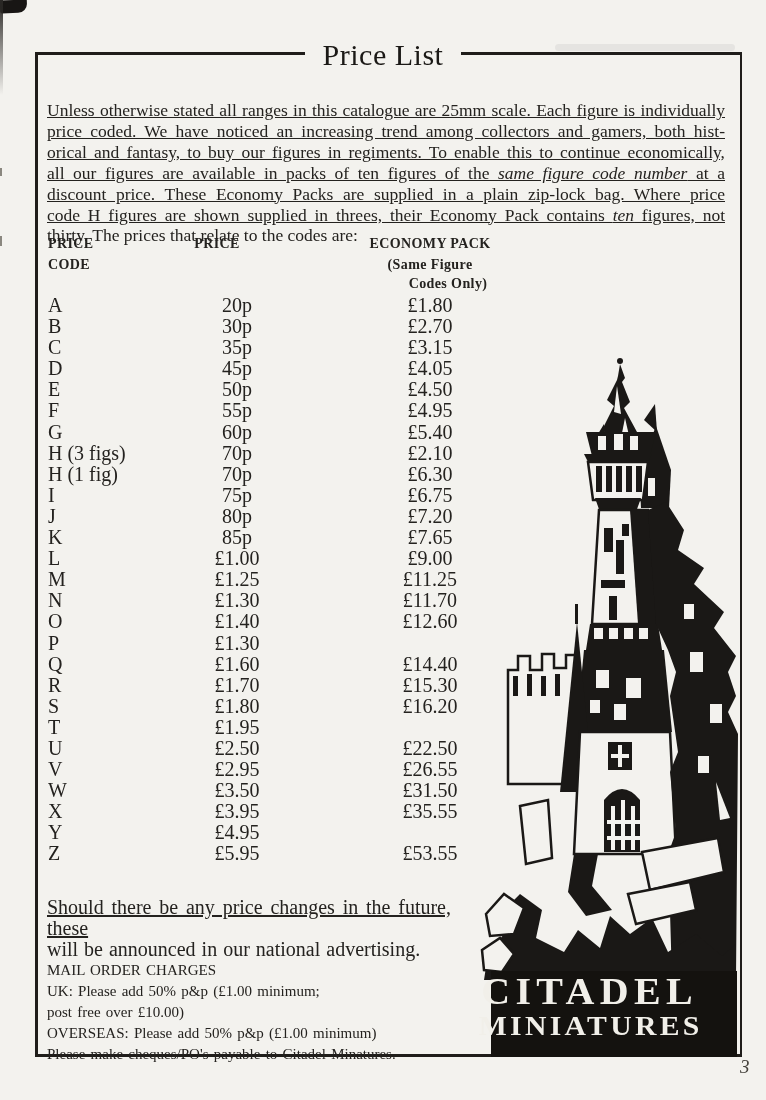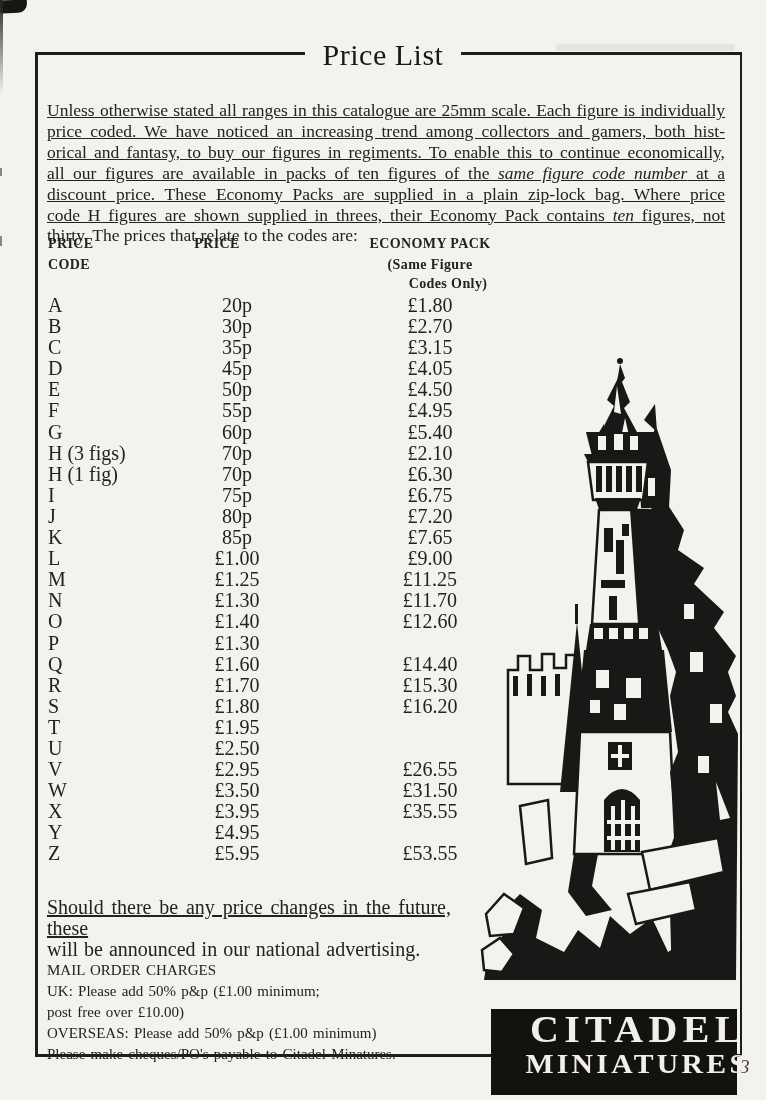--- a/index.html
+++ b/index.html
@@ -34,21 +34,21 @@
   .c-price{position:absolute;left:118px;width:144px;text-align:center;}
   .c-econ{position:absolute;left:266px;width:234px;text-align:center;}
 
   
   .notes{left:47px;top:897px;width:404px;font-size:20px;line-height:21px;word-spacing:1px;}
   .mail{left:47px;top:952px;width:450px;font-size:15px;line-height:21px;word-spacing:1.5px;margin-top:8px;}
 
   
   .castle{left:480px;top:352px;width:282px;height:628px;}
   .logo-box{left:491px;top:971px;width:246px;height:86px;background:#14120f;color:#f1efe9;
-            text-align:right;z-index:4;margin-top:38px;}
+            text-align:left;z-index:4;}
   .logo-l1{font-size:37px;font-weight:bold;letter-spacing:5px;line-height:39px;margin-top:1px;
            transform:scaleX(1.08);transform-origin:center;}
   .logo-l2{font-size:27px;font-weight:bold;letter-spacing:3px;line-height:30px;
            transform:scaleX(1.1);transform-origin:center;}
   .pagenum{left:740px;top:1056px;font-size:19px;font-style:italic;color:#45423c;}
 
   
   .blob-tl{left:0;top:0;width:27px;height:13px;background:#181614;border-radius:0 0 9px 2px;
            transform:rotate(-2deg);}
   .edge-strip{left:0;top:0;width:3px;height:95px;
@@ -193,20 +193,21 @@
           <span class="c-price">£1.80</span>
           <span class="c-econ">£16.20</span>
         </div>
         <div class="prow">
           <span class="c-code">T</span>
           <span class="c-price">£1.95</span>
         </div>
         <div class="prow">
           <span class="c-code">U</span>
           <span class="c-price">£2.50</span>
+          <span class="c-econ">£22.50</span>
         </div>
         <div class="prow">
           <span class="c-code">V</span>
           <span class="c-price">£2.95</span>
           <span class="c-econ">£26.55</span>
         </div>
         <div class="prow">
           <span class="c-code">W</span>
           <span class="c-price">£3.50</span>
           <span class="c-econ">£31.50</span>

